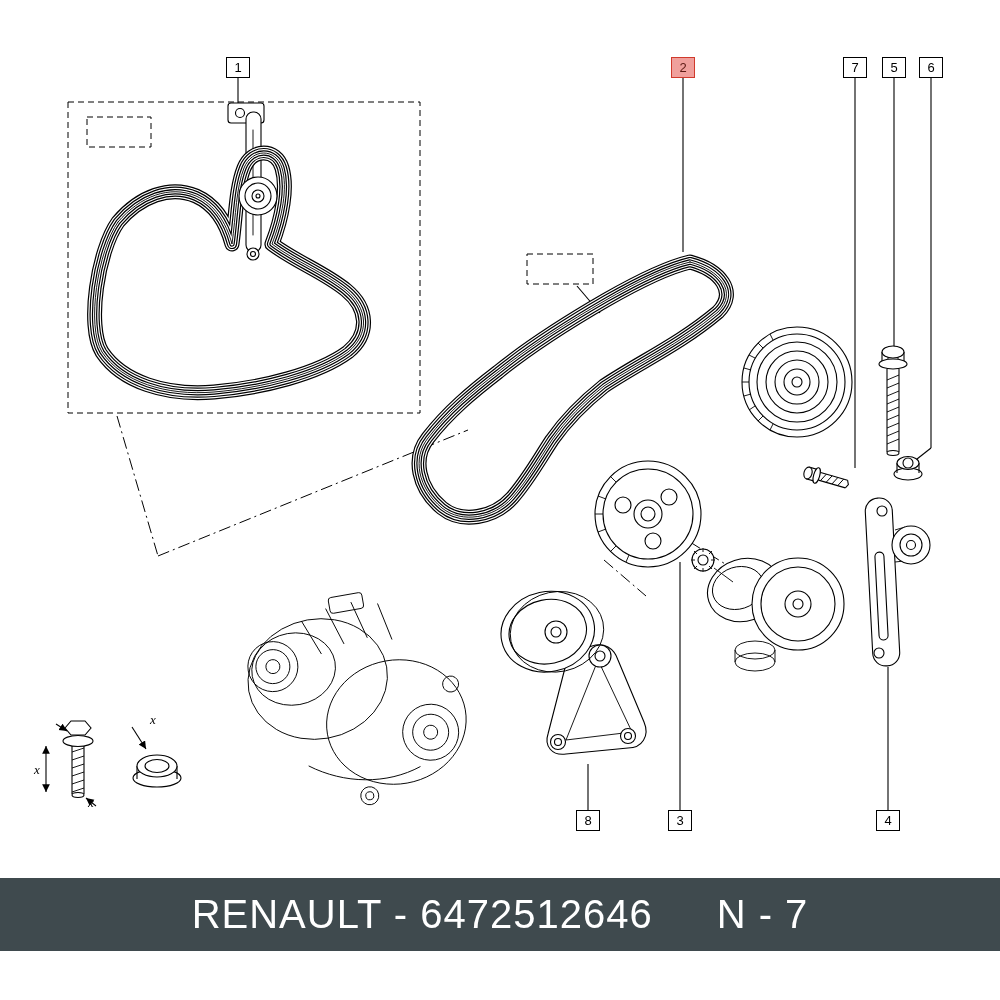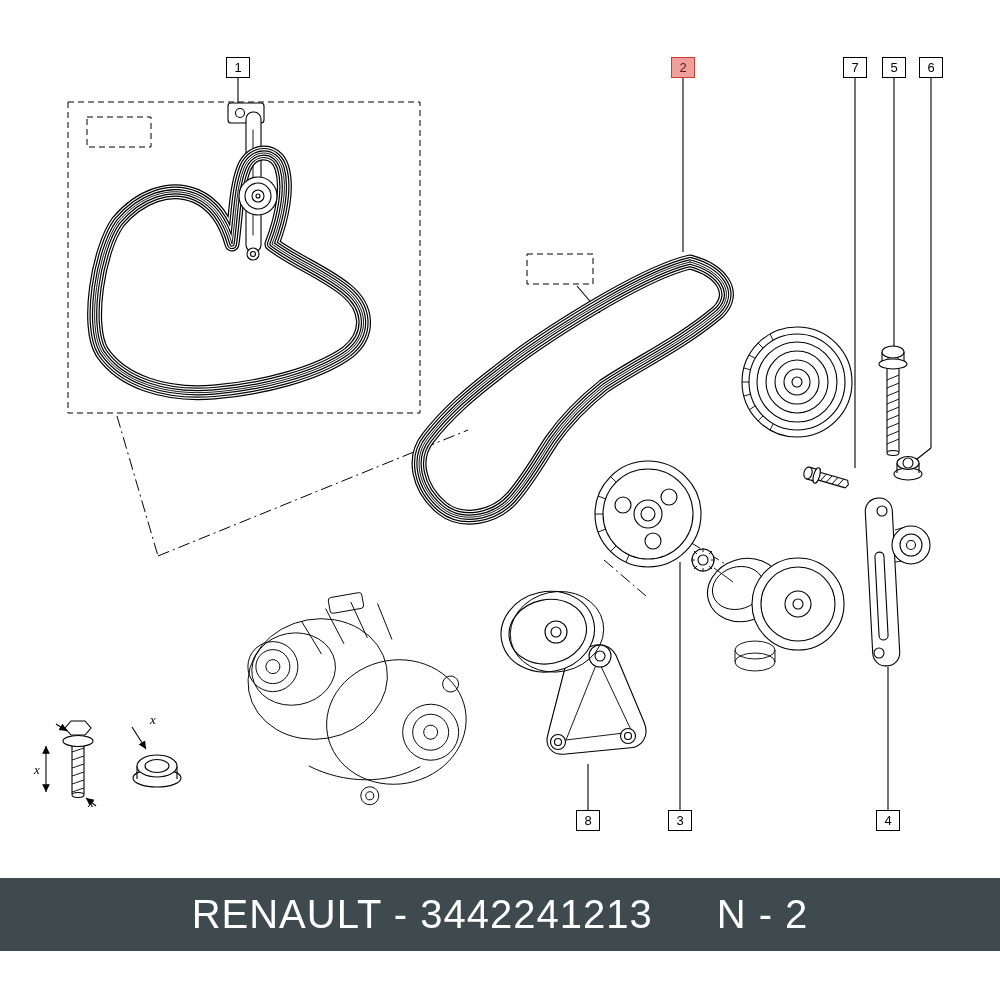--- a/index.html
+++ b/index.html
@@ -292,17 +292,17 @@
   <div class="callout" style="left:919px;top:57px">6</div>
   <div class="callout" style="left:576px;top:810px">8</div>
   <div class="callout" style="left:668px;top:810px">3</div>
   <div class="callout" style="left:876px;top:810px">4</div>
 
   <span class="xlabel" style="left:34px;top:762px">x</span>
   <span class="xlabel" style="left:88px;top:795px">x</span>
   <span class="xlabel" style="left:150px;top:712px">x</span>
 
   <div class="footer">
-    <span>RENAULT - 3442241213</span>
-    <span>N - 2</span>
+    <span>RENAULT - 6472512646</span>
+    <span>N - 7</span>
   </div>
 
 </div>
 
 </body></html>

